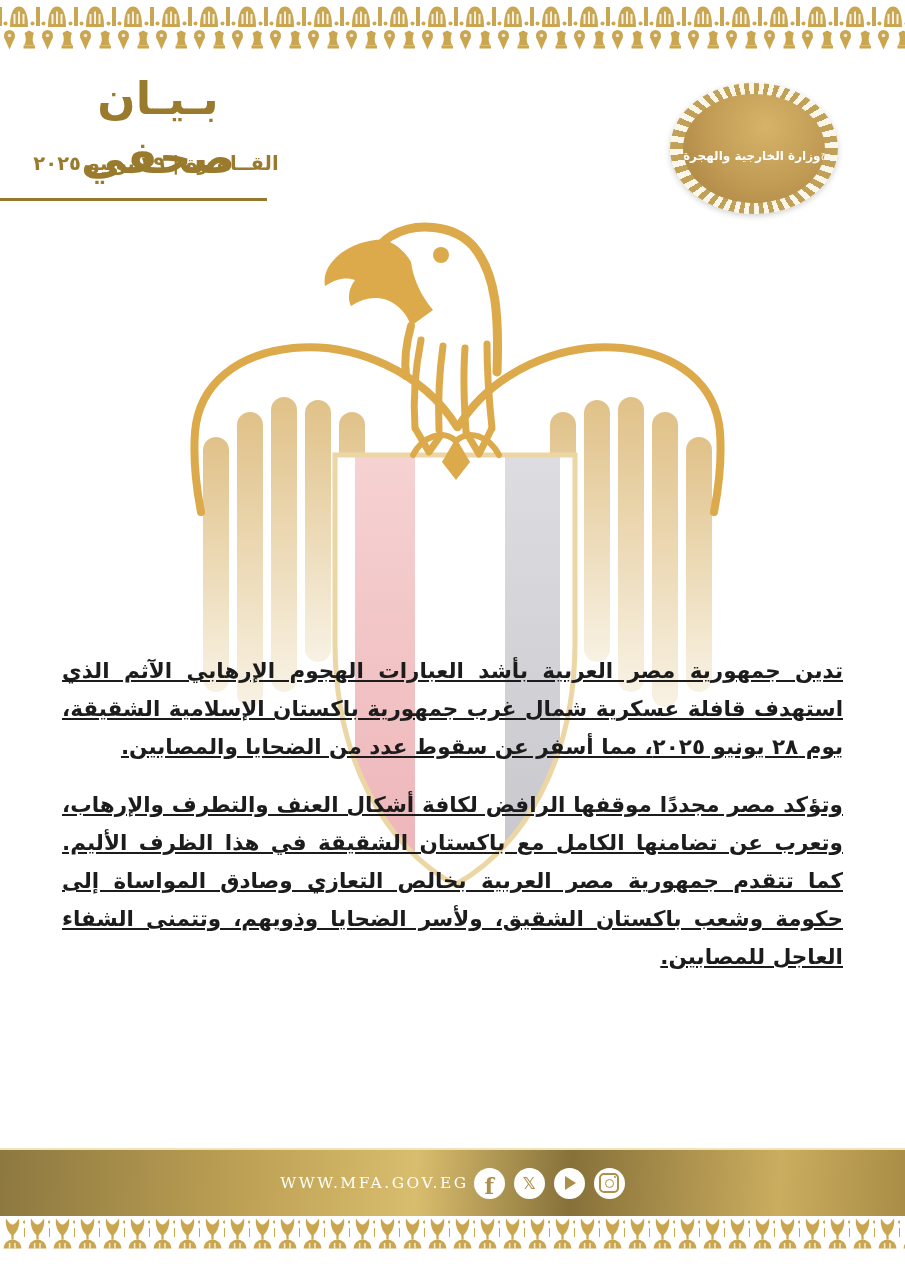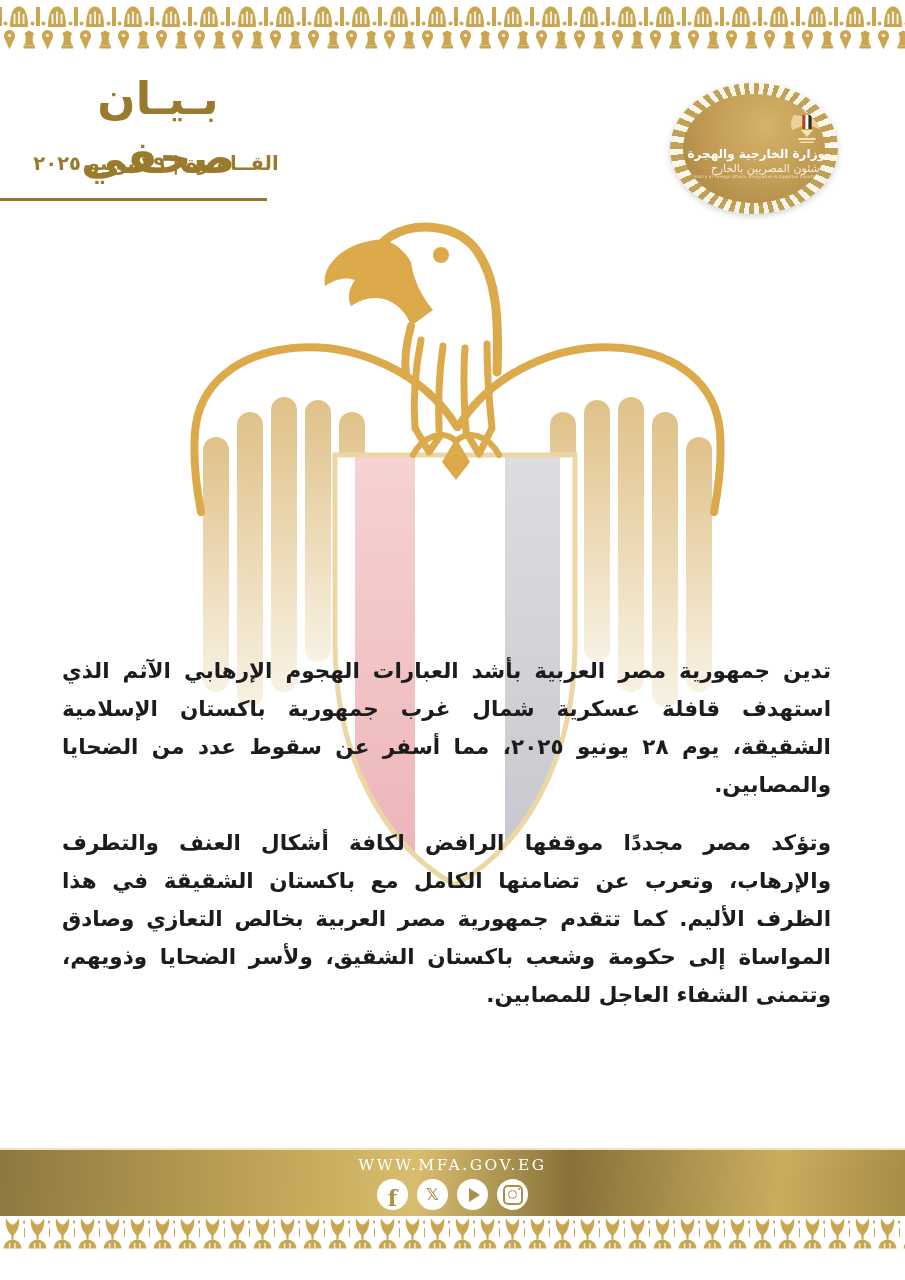--- a/index.html
+++ b/index.html
@@ -25,43 +25,43 @@
   
   .seal{
     left:670px;top:83px;width:168px;height:131px;border-radius:50%;
     background:
       repeating-conic-gradient(#c0a157 0deg 4.5deg,#faf6ea 4.5deg 9deg);
     box-shadow:0 2px 6px rgba(0,0,0,.18);
   }
   .seal-disc{
     position:absolute;left:13px;top:11px;right:13px;bottom:11px;border-radius:50%;
     background:radial-gradient(circle at 58% 30%,#d6b369 0%,#c09a53 55%,#a5813f 100%);
-    display:flex;flex-direction:column;align-items:flex-end;justify-content:flex-start;
+    display:flex;flex-direction:row;align-items:center;justify-content:flex-start;
     padding-top:13px;box-sizing:border-box;overflow:hidden;
   }
   .seal-l1{color:#ffffff;font-size:12px;font-weight:bold;direction:rtl;line-height:1.15;margin-top:3px;white-space:nowrap;}
   .seal-l2{color:#f7efdc;font-size:11px;direction:rtl;line-height:1.2;white-space:nowrap;}
   .seal-l3{color:#efe3c4;font-size:4px;line-height:1.2;white-space:nowrap;letter-spacing:.2px;}
   
   .stmt-title{
     left:40px;top:540px;width:825px;text-align:center;direction:rtl;
     color:#b01217;font-size:38px;font-weight:bold;
     text-shadow:0 1px 0 rgba(120,0,0,.25);
   }
   .stmt-body{
     left:62px;top:652px;width:781px;direction:rtl;text-align:justify;
     color:#1c1c1c;font-size:21.5px;font-weight:bold;line-height:38px;
   }
-  .stmt-body p{margin:0 12px 20px 0;}
+  .stmt-body p{margin:0 0 20px 0;text-decoration:underline;}
   
   .footer-bar{
     left:0;top:1148px;width:905px;height:68px;box-sizing:border-box;
     background:linear-gradient(93deg,#8d7840 0%,#bfa255 28%,#d9bd6e 46%,#877139 63%,#cbad5f 86%,#a98d46 100%);
     border-top:2px solid #f0e4bb;
-    display:flex;flex-direction:column;align-items:center;justify-content:center;gap:5px;
+    display:flex;flex-direction:row;align-items:center;justify-content:center;gap:5px;
   }
   .site{
     color:#ffffff;font-family:"DejaVu Serif",serif;font-size:15.5px;letter-spacing:2.5px;
   }
   .social-row{display:flex;gap:9px;}
   .icon-circle{
     width:31px;height:31px;border-radius:50%;background:#ffffff;
     display:flex;align-items:center;justify-content:center;cursor:pointer;
   }
   .fb-f{color:#ab8f4a;font-family:"DejaVu Serif",serif;font-weight:bold;font-size:22px;margin-top:6px;}

